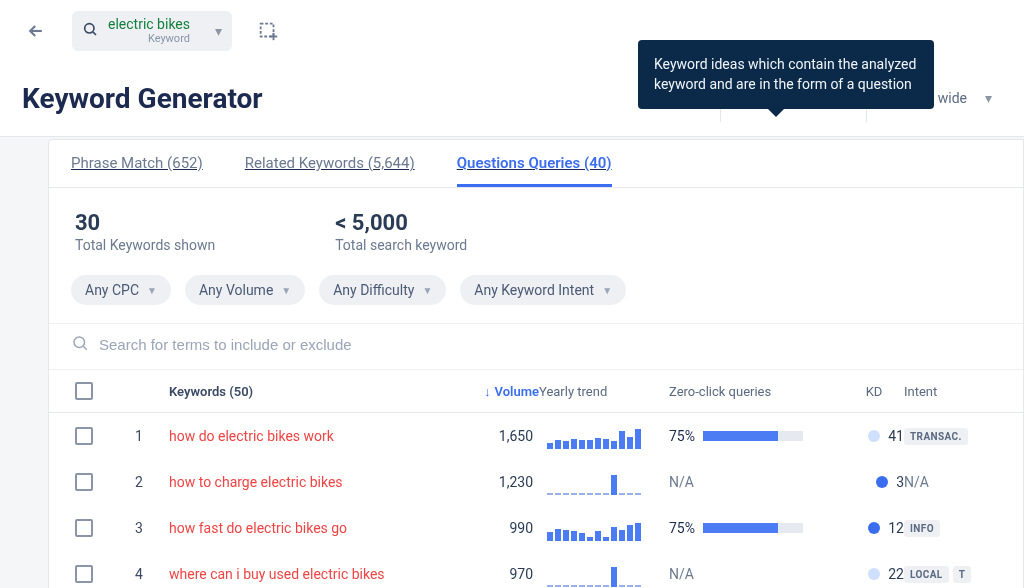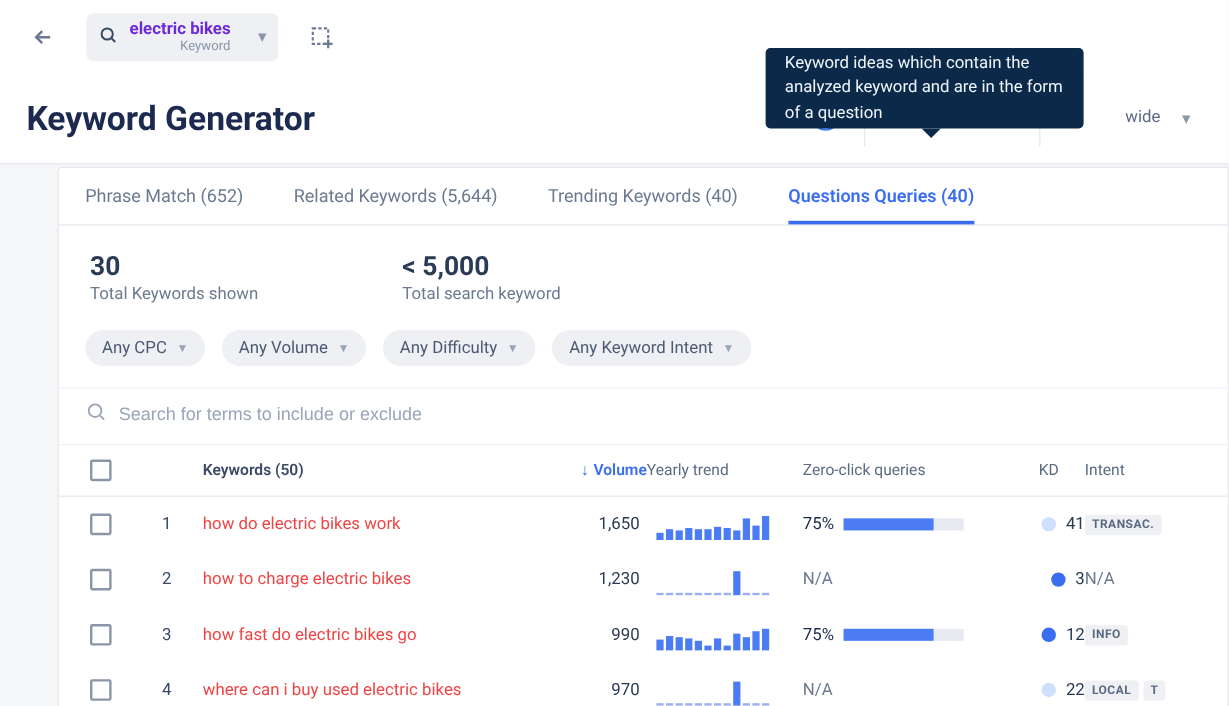--- a/index.html
+++ b/index.html
@@ -2,37 +2,37 @@
 <html><head>
 <meta charset="utf-8">
 <style>
   * { box-sizing: border-box; margin: 0; padding: 0; }
   body { font-family: -apple-system, BlinkMacSystemFont, "Segoe UI", Roboto, sans-serif; background: #f5f6f8; color: #1b2a4e; font-size: 14px; overflow: hidden; }
   .topbar { height: 62px; display: flex; align-items: center; padding: 0 20px; gap: 20px; background: #fff; }
   .back-btn { width: 32px; height: 32px; display: flex; align-items: center; justify-content: center; cursor: pointer; color: #6b7a90; }
   .search-chip { display: flex; align-items: center; gap: 10px; background: #eef0f4; border-radius: 6px; padding: 6px 10px 6px 10px; cursor: pointer; min-width: 160px; }
   .search-chip .mag { color: #3a4a66; }
   .search-chip .kw { display: flex; flex-direction: column; line-height: 1.1; }
-  .search-chip .kw-main { font-weight: 700; color: #6d28d9; font-size: 14px; }
+  .search-chip .kw-main { font-weight: 400; color: #15803d; font-size: 14px; }
   .search-chip .kw-sub { font-size: 11px; color: #8a95a8; text-align: right; }
   .search-chip .chev { margin-left: auto; color: #8a95a8; }
   .add-btn { width: 32px; height: 32px; display: flex; align-items: center; justify-content: center; color: #6b7a90; cursor: pointer; }
 
   .header-row { display: flex; align-items: center; background: #fff; border-bottom: 1px solid #e4e7ec; padding: 12px 18px 14px 22px; gap: 18px; }
   .page-title { font-size: 28px; font-weight: 700; color: #1b2a4e; flex: 0 0 auto; margin-right: auto; }
   .help-icon { width: 28px; height: 28px; display: flex; align-items: center; justify-content: center; color: #3b82f6; cursor: pointer; }
   .date-chip, .region-chip { display: flex; align-items: center; gap: 10px; padding: 8px 14px; border-left: 1px solid #e4e7ec; color: #5a6a82; cursor: pointer; height: 48px; }
   .region-chip { min-width: 140px; justify-content: flex-end; }
   .region-chip .chev, .date-chip .chev { color: #8a95a8; margin-left: 8px; }
 
-  .tooltip { position: absolute; top: 40px; left: 638px; width: 265px; background: #0b2a4a; color: #f0f5fa; padding: 3px 16px; border-radius: 4px; font-size: 14px; line-height: 1.45; z-index: 50; }
+  .tooltip { position: absolute; top: 40px; left: 638px; width: 296px; background: #0b2a4a; color: #f0f5fa; padding: 14px 16px; border-radius: 4px; font-size: 14px; line-height: 1.45; z-index: 50; }
   .tooltip::after { content: ""; position: absolute; bottom: -8px; left: 130px; border: 8px solid transparent; border-top-color: #0b2a4a; border-bottom: none; }
 
   .panel { margin: 2px 0 0 48px; background: #fff; border: 1px solid #e4e7ec; border-radius: 4px 0 0 0; min-height: 520px; }
-  .tabs { display: flex; gap: 42px; padding: 14px 22px 0 22px; border-bottom: 1px solid #e4e7ec; }
+  .tabs { display: flex; gap: 42px; padding: 14px 22px 0 22px; border-bottom: 1px solid #e4e7ec; text-decoration: underline; }
   .tab { color: #6b7a90; padding-bottom: 12px; cursor: pointer; font-size: 15px; white-space: nowrap; }
   .tab.active { color: #3a6df0; font-weight: 600; border-bottom: 3px solid #3a6df0; }
 
   .stats { display: flex; gap: 120px; padding: 22px 26px; }
   .stat .big { font-size: 22px; font-weight: 700; color: #2a3b55; }
   .stat .lbl { color: #6b7a90; font-size: 14px; margin-top: 2px; }
 
   .filters { display: flex; gap: 14px; padding: 0 22px 18px 22px; }
   .pill { background: #eef0f4; border-radius: 18px; padding: 7px 14px; display: flex; align-items: center; gap: 8px; color: #4b5a74; cursor: pointer; font-size: 14px; }
   .pill .chev { color: #9aa5b8; font-size: 10px; }
@@ -127,21 +127,20 @@
     <span class="chev">▾</span>
   </div>
 </div>
 
 <div class="tooltip">Keyword ideas which contain the analyzed keyword and are in the form of a question</div>
 
 <div class="panel">
   <div class="tabs" id="tabs">
       <div class="tab">Phrase Match (652)</div>
       <div class="tab">Related Keywords (5,644)</div>
-      <div class="tab">Trending Keywords (40)</div>
       <div class="tab active">Questions Queries (40)</div>
     </div>
 
   <div class="stats">
     <div class="stat">
       <div class="big">30</div>
       <div class="lbl">Total Keywords shown</div>
     </div>
     <div class="stat">
       <div class="big">&lt; 5,000</div>

